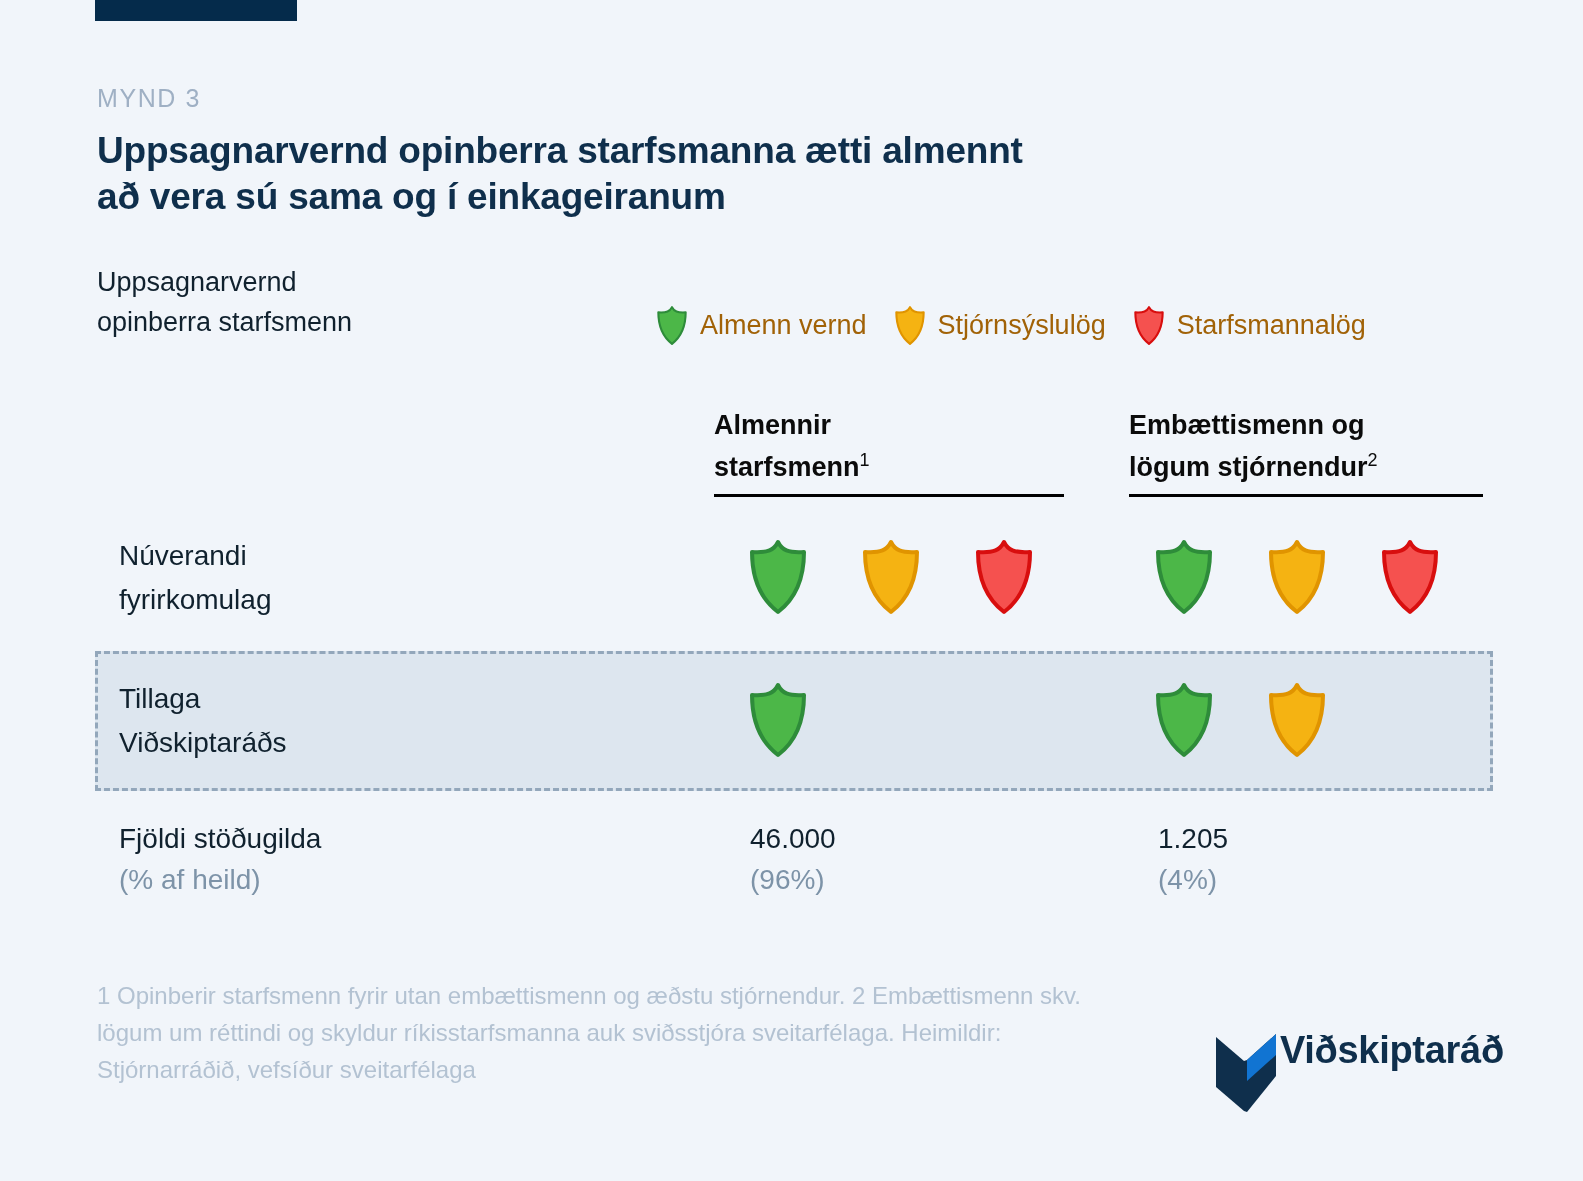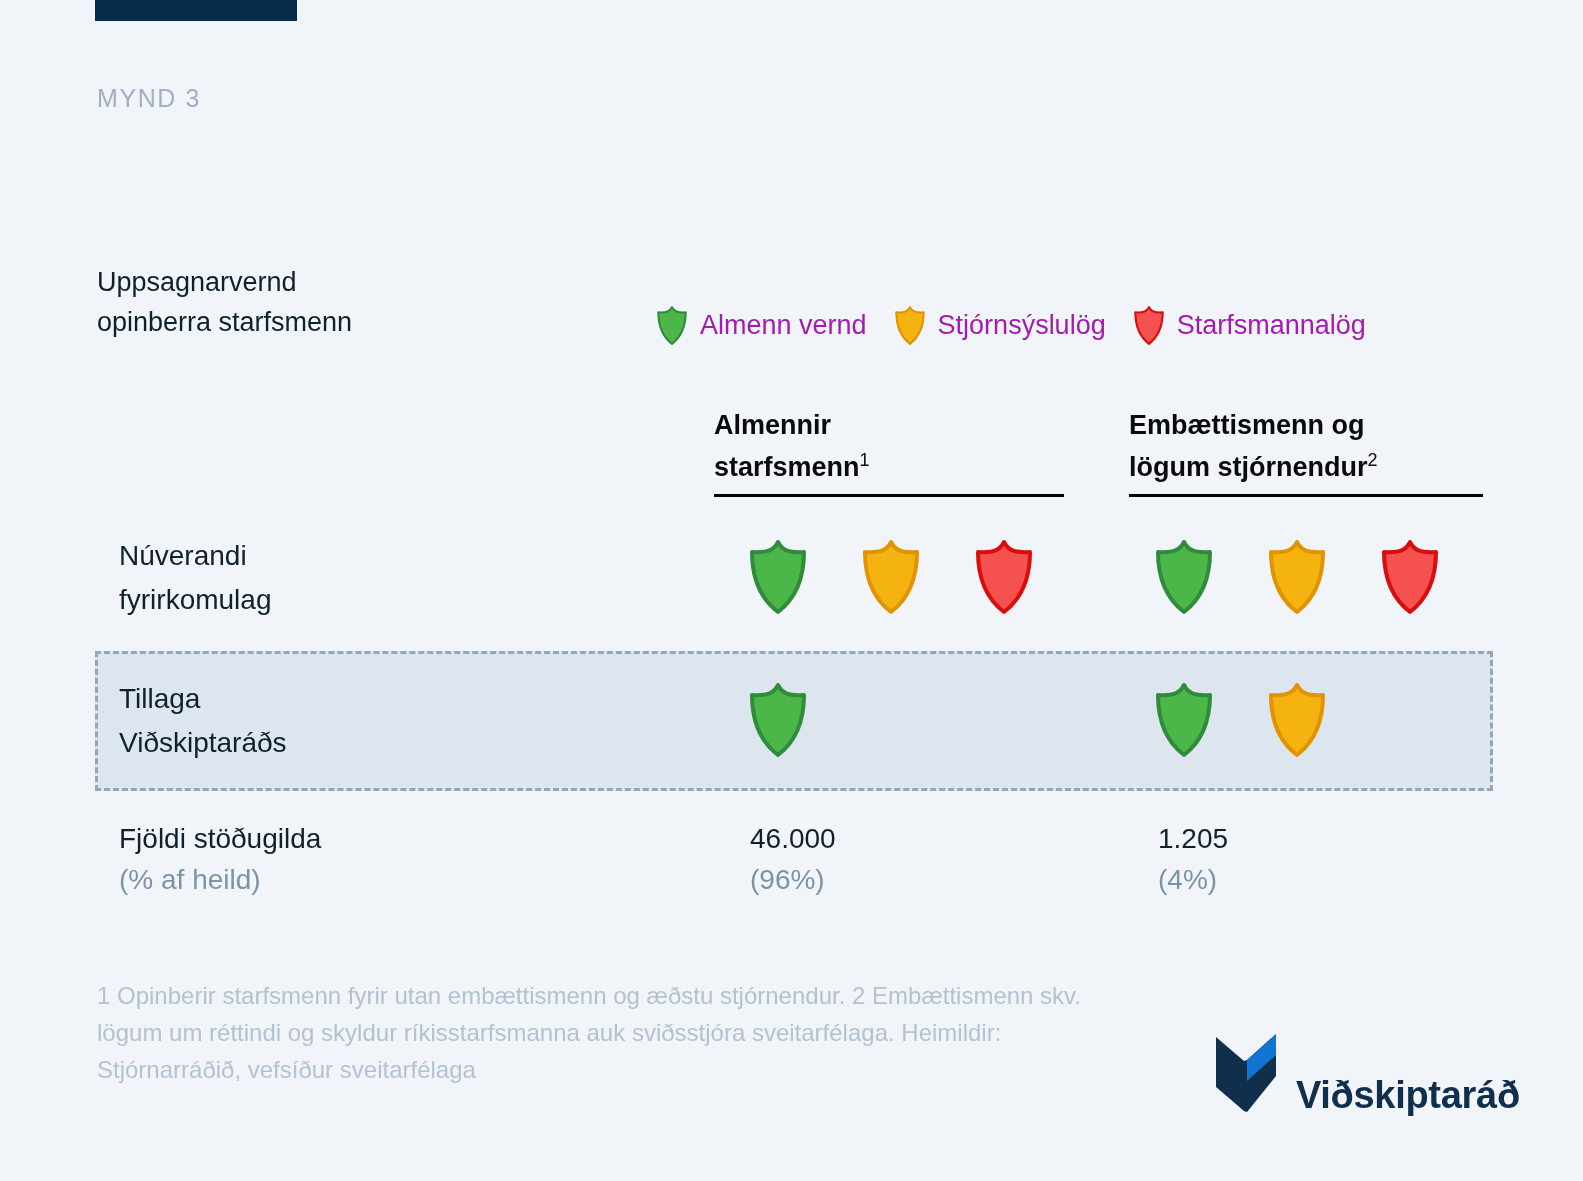--- a/index.html
+++ b/index.html
@@ -73,21 +73,21 @@
     align-items: center;
     gap: 26px;
   }
   .legend-item {
     display: flex;
     align-items: center;
     gap: 11px;
   }
   .legend-item .lab {
     font-size: 27px;
-    color: #a21caf;
+    color: #a16207;
     white-space: nowrap;
   }
 
   
   .shield { display: block; flex: none; }
 
   
   .col-head {
     position: absolute;
     font-size: 27px;
@@ -150,39 +150,42 @@
     line-height: 37px;
     color: #b3c2d2;
   }
 
   
   .logo {
     position: absolute;
     left: 1214px;
     top: 1029px;
     display: flex;
-    align-items: flex-end;
-    gap: 16px;
+    align-items: flex-start;
   }
   .logo-word {
     font-size: 38px;
     font-weight: 700;
     color: #0f2f4c;
     letter-spacing: -0.3px;
   }
 </style>
 </head>
 <body>
 
 <div id="page">
 
   <div class="top-bar"></div>
 
   <div class="kicker">MYND 3</div>
 
+  <div class="headline">
+    <span class="l1">Uppsagnarvernd opinberra starfsmanna ætti almennt</span>
+    <span class="l2">að vera sú sama og í einkageiranum</span>
+  </div>
 
   <div class="subtitle">
     <span>Uppsagnarvernd</span>
     <span>opinberra starfsmenn</span>
   </div>
 
   <div class="legend">
     <div class="legend-item">
       <span>
           <svg class="shield" width="34" height="41" viewBox="0 0 64 78">

